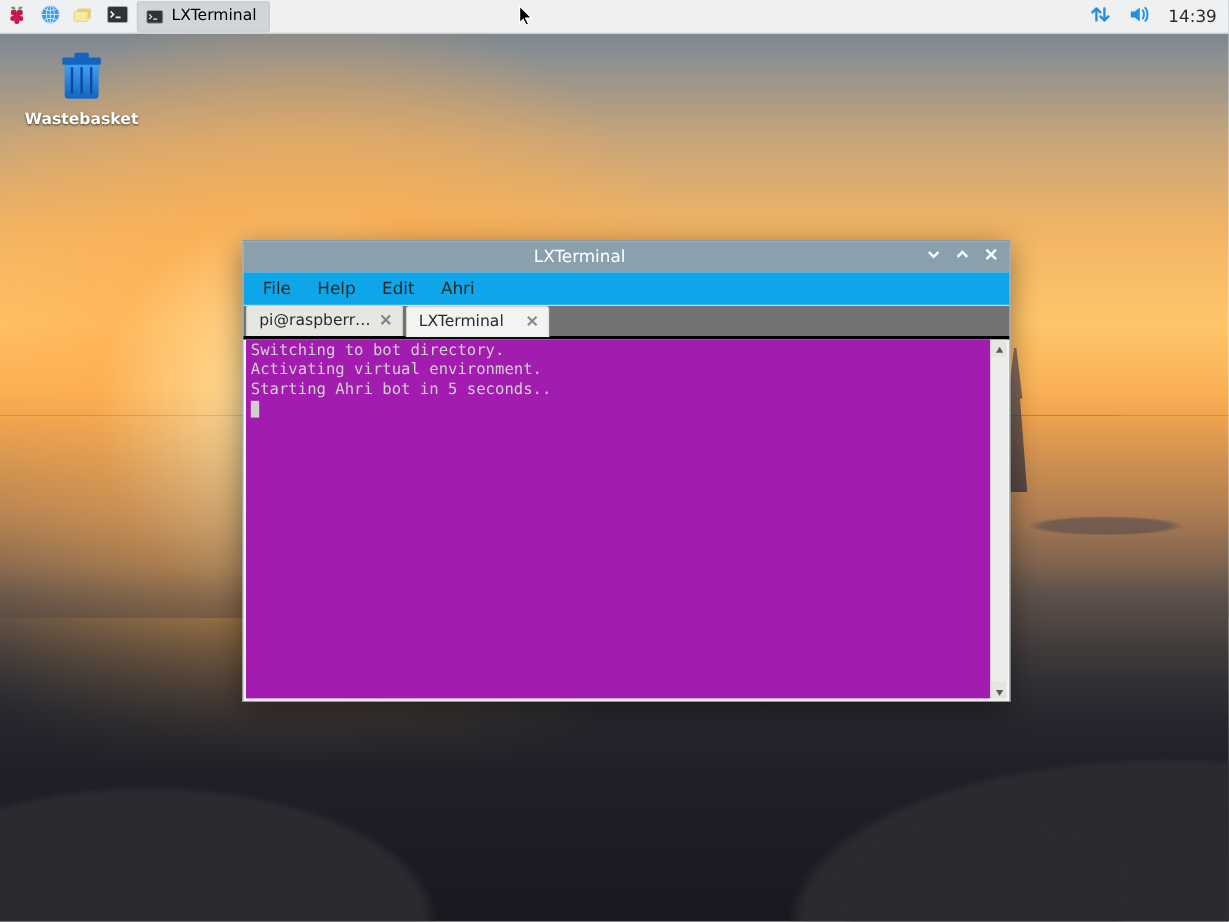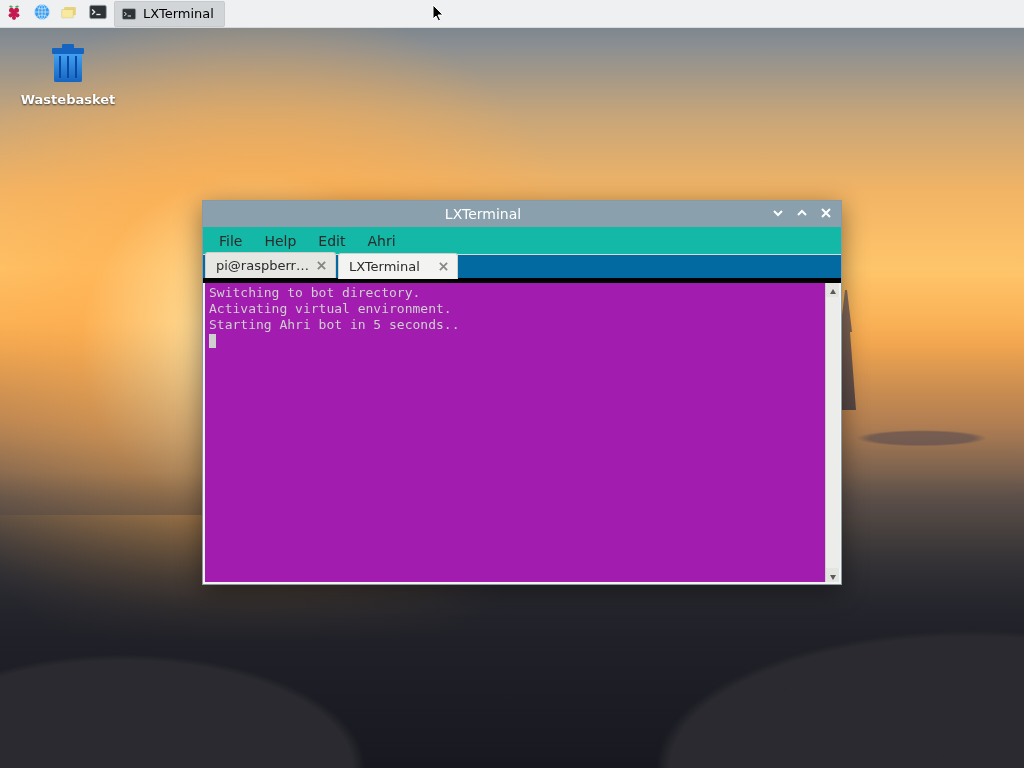--- a/index.html
+++ b/index.html
@@ -85,29 +85,29 @@
   }
   .titlebar {
     height:26px; background:#8aa0ad;
     display:flex; align-items:center; color:#fff; font-size:14px;
     padding:0 6px 0 0;
   }
   .titlebar .title { flex:1; text-align:center; }
   .titlebar .winbtn { width:18px; height:18px; margin-left:6px; display:flex; align-items:center; justify-content:center; cursor:pointer; }
   .titlebar .winbtn svg { width:12px; height:12px; stroke:#fff; stroke-width:2; fill:none; }
   .menubar {
-    height:28px; background:#14b8a6; border-bottom:1px solid #dcdcd9;
+    height:28px; background:#0ea5e9; border-bottom:1px solid #dcdcd9;
     display:flex; align-items:center; gap:2px; padding:0 6px;
     font-size:14px; color:#2b2b2b;
   }
   .menubar .menuitem { padding:3px 10px; cursor:pointer; border-radius:3px; }
 
   .tabbar {
-    height:28px; background:#0369a1; display:flex; align-items:flex-end;
-    padding:0 0 0 2px; border-bottom:5px solid #000000;
+    height:28px; background:#737373; display:flex; align-items:flex-end;
+    padding:0 0 0 2px; border-bottom:3px solid #000000;
   }
   .tab {
     height:26px; min-width:120px; max-width:160px;
     background:#e6e6e3; border:1px solid #cfcfcc; border-bottom:none;
     border-radius:3px 3px 0 0;
     display:flex; align-items:center; padding:0 6px 0 10px;
     font-size:13px; color:#2b2b2b; margin-right:2px; cursor:pointer;
     position:relative;
   }
   .tab.active { background:#f3f3f1; border-bottom:1px solid #f3f3f1; margin-bottom:-1px; }
@@ -202,20 +202,41 @@
         <svg viewBox="0 0 24 24">
             <rect x="2" y="4" width="20" height="16" rx="2" fill="#2e3436" stroke="#9aa6ad" stroke-width="1"></rect>
             <path d="M5 9l3 3-3 3" stroke="#eee" stroke-width="1.5" fill="none"></path>
             <line x1="10" y1="15" x2="15" y2="15" stroke="#eee" stroke-width="1.5"></line>
           </svg>
       </span>
       <span>LXTerminal</span>
     </div>
   </div>
 
+  <div class="panel-right">
+    <div class="tray-icon">
+      <span>
+        <svg viewBox="0 0 24 24">
+            <g fill="none" stroke="#1e90e6" stroke-width="2.4" stroke-linecap="round" stroke-linejoin="round">
+              <path d="M8 18V6M8 6l-4 4M8 6l4 4"></path>
+              <path d="M16 6v12M16 18l4-4M16 18l-4-4"></path>
+            </g>
+          </svg>
+      </span>
+    </div>
+    <div class="tray-icon">
+      <span>
+        <svg viewBox="0 0 24 24">
+            <path d="M4 9v6h4l5 4V5L8 9H4z" fill="#1e90e6"></path>
+            <path d="M16 8c1.5 1.5 1.5 6.5 0 8M18.5 5.5c3 3 3 10 0 13" stroke="#1e90e6" stroke-width="2" fill="none" stroke-linecap="round"></path>
+          </svg>
+      </span>
+    </div>
+    <span class="clock">14:39</span>
+  </div>
 </div>
 
 <div class="desktop-icons">
   <div class="dicon">
     <div class="dglyph">
       <svg viewBox="0 0 48 48">
           <rect x="10" y="12" width="28" height="30" rx="2" fill="#1e88e5"></rect>
           <rect x="10" y="12" width="28" height="30" rx="2" fill="url(#g1)"></rect>
           <rect x="8" y="8" width="32" height="6" rx="1" fill="#1565c0"></rect>
           <rect x="18" y="4" width="12" height="5" rx="1" fill="#1565c0"></rect>

